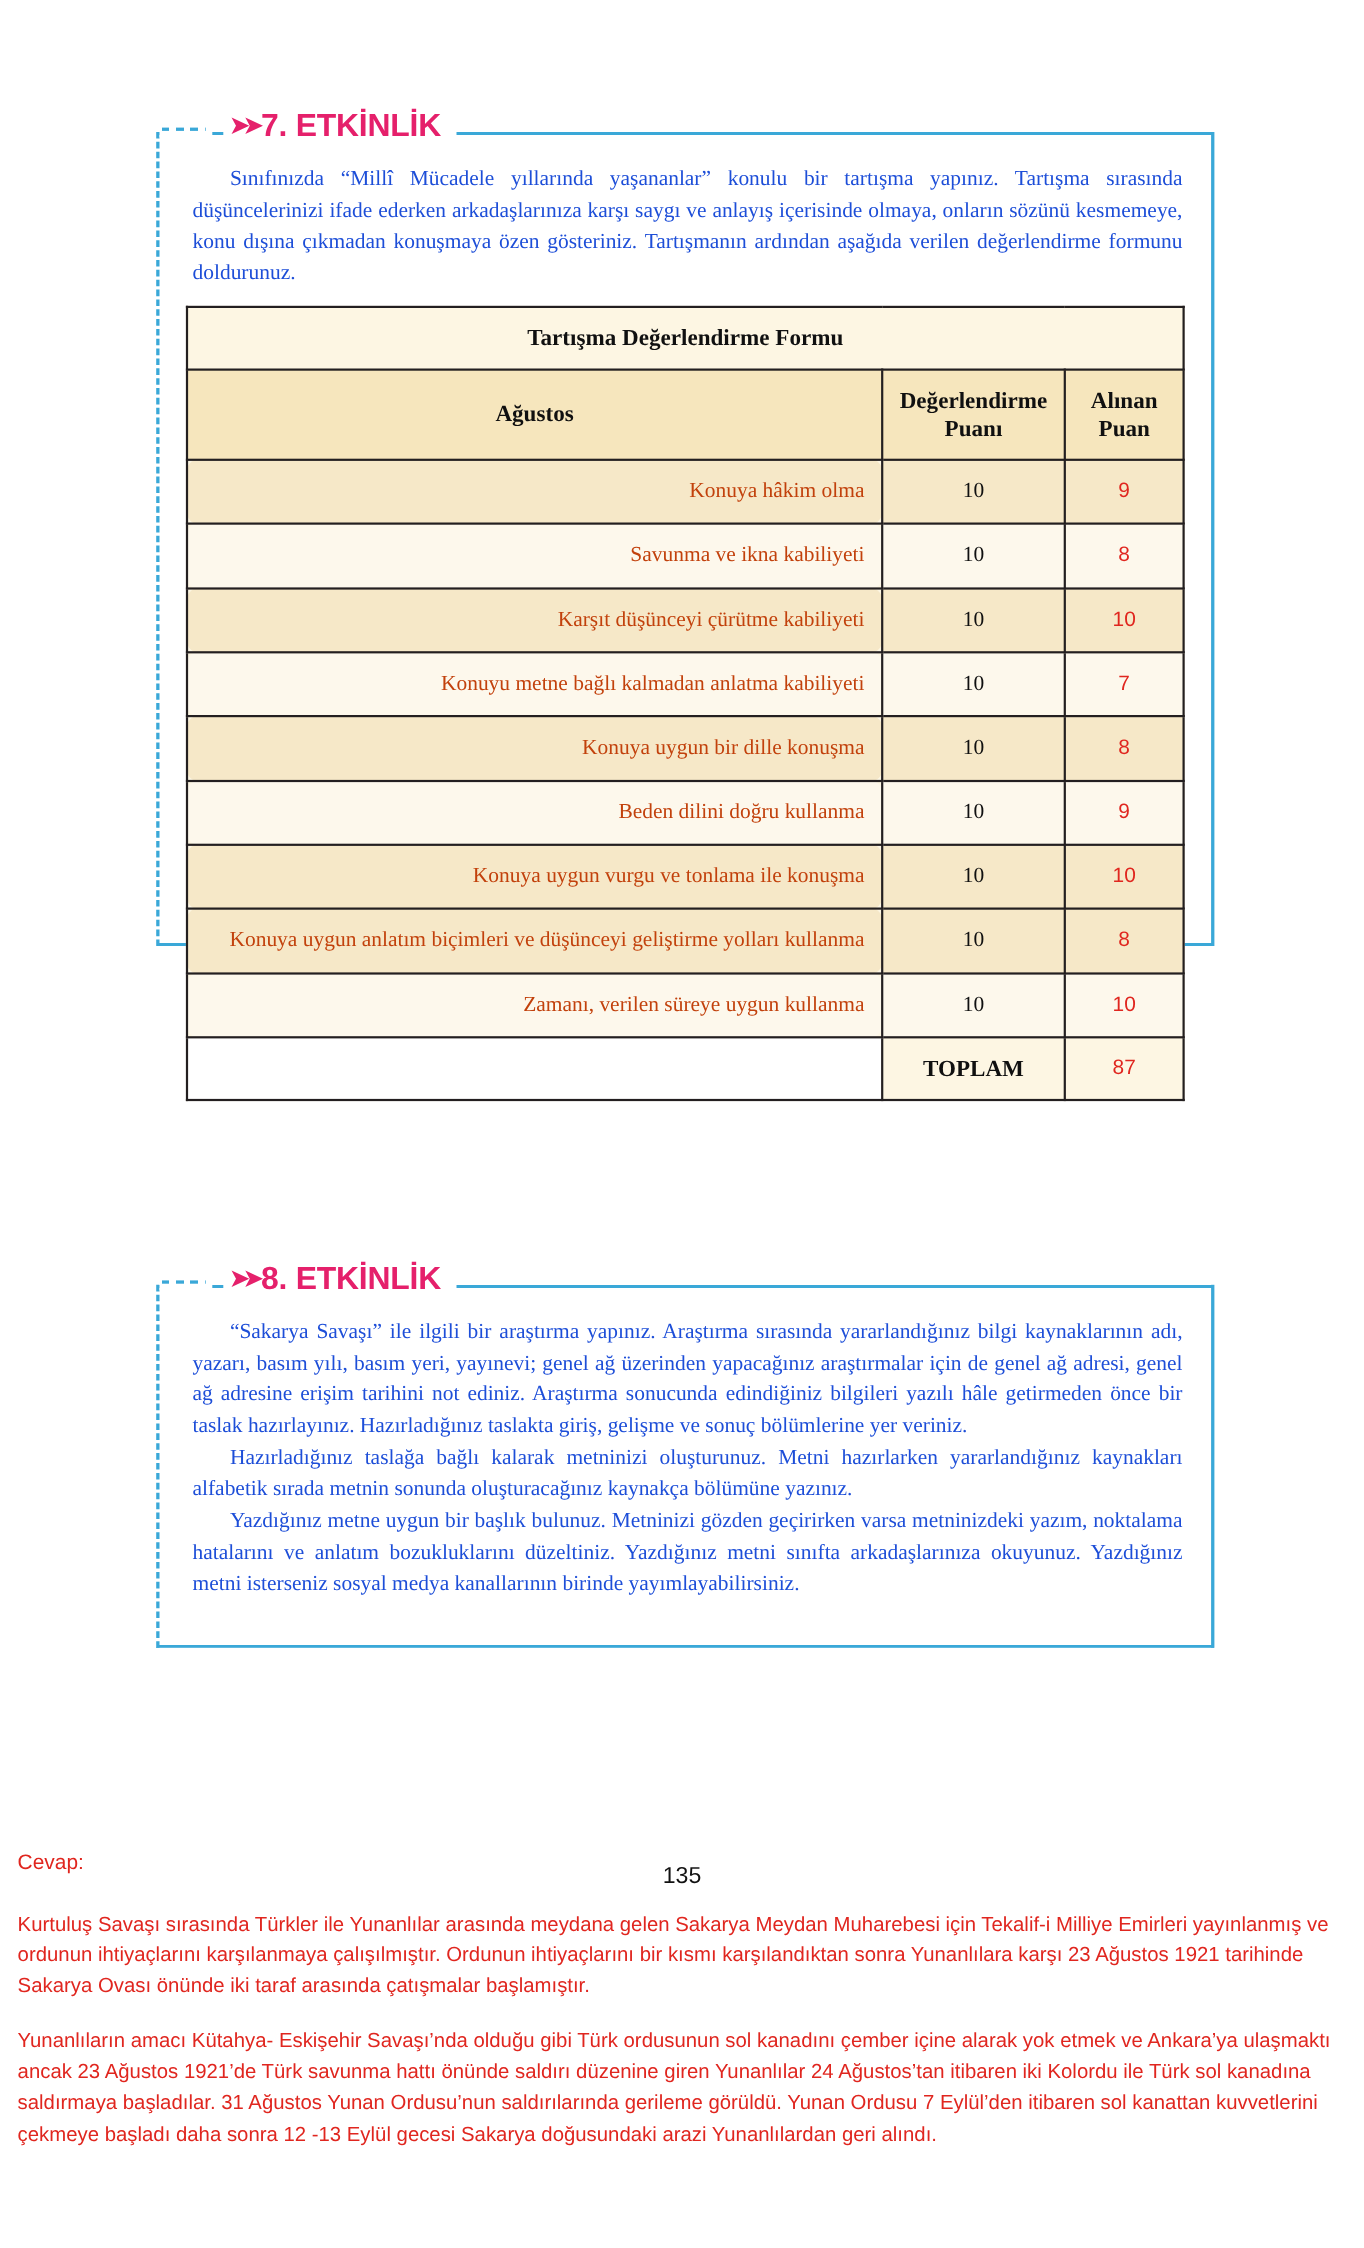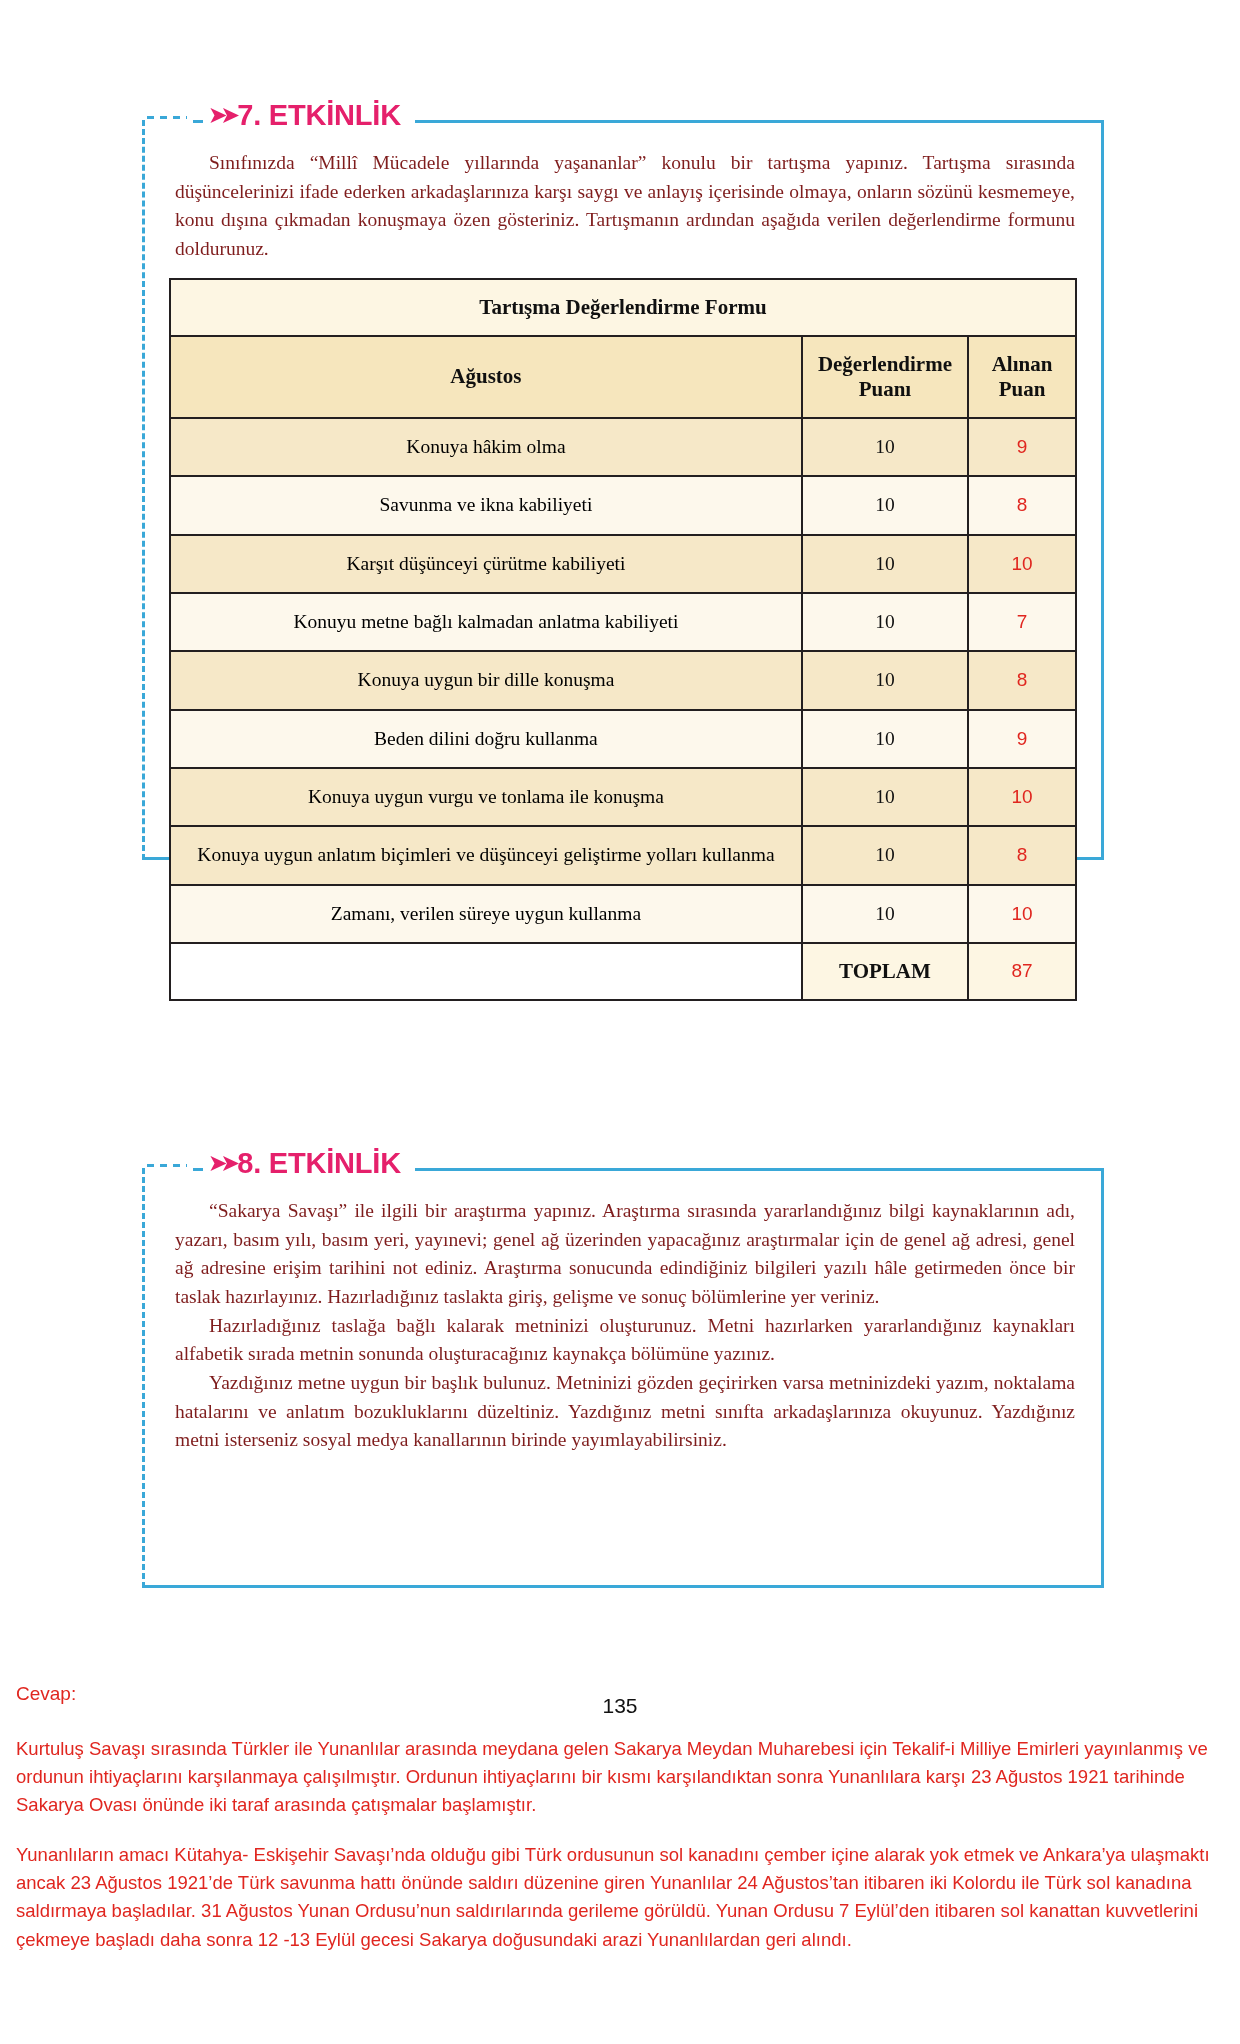--- a/index.html
+++ b/index.html
@@ -15,21 +15,21 @@
 
   
   .activity {
     position: absolute;
     border-top: 3px solid #3aa8d8;
     border-right: 3px solid #3aa8d8;
     border-bottom: 3px solid #3aa8d8;
     border-left: 3px dashed #3aa8d8;
   }
   .activity-7 { left: 142px; top: 120px; width: 962px; height: 740px; }
-  .activity-8 { left: 142px; top: 1168px; width: 962px; height: 420px; }
+  .activity-8 { left: 142px; top: 1168px; width: 962px; height: 330px; }
 
   
   .act-title {
     position: absolute;
     top: -22px;
     left: 58px;
     background: #ffffff;
     padding: 0 14px 0 6px;
     color: #e5206b;
     font-family: "Liberation Sans", sans-serif;
@@ -61,21 +61,21 @@
     position: absolute;
     left: 2px; top: 7px;
     width: 40px; height: 3px;
     background: repeating-linear-gradient(to right, #3aa8d8 0 7px, transparent 7px 13px);
   }
 
   .act-body {
     padding: 26px 26px 0 30px;
     font-size: 19.5px;
     line-height: 1.47;
-    color: #7f1d1d;
+    color: #1d4ed8;
     text-align: justify;
   }
   .act-body p { margin: 0; text-indent: 34px; }
   .act-body p + p { margin-top: 0px; }
 
   
   .form-table-wrap { padding: 14px 24px 0 24px; }
   table.form-table {
     width: 100%;
     border-collapse: collapse;
@@ -99,24 +99,25 @@
     background: #f6e6bd;
     font-weight: bold;
     text-align: center;
     font-size: 21px;
     color: #101010;
     padding: 8px 4px;
     line-height: 1.2;
   }
   .crit {
     padding: 13px 0 13px 22px;
-    text-align: center;
-    color: #000000;
+    text-align: right;
+    color: #c2410c;
     font-size: 19.5px;
     line-height: 1.35;
+    border-radius: 10px;
   }
   .pts {
     text-align: center;
     color: #101010;
     font-size: 19.5px;
     width: 166px;
   }
   .got {
     text-align: center;
     color: #e0261f;

